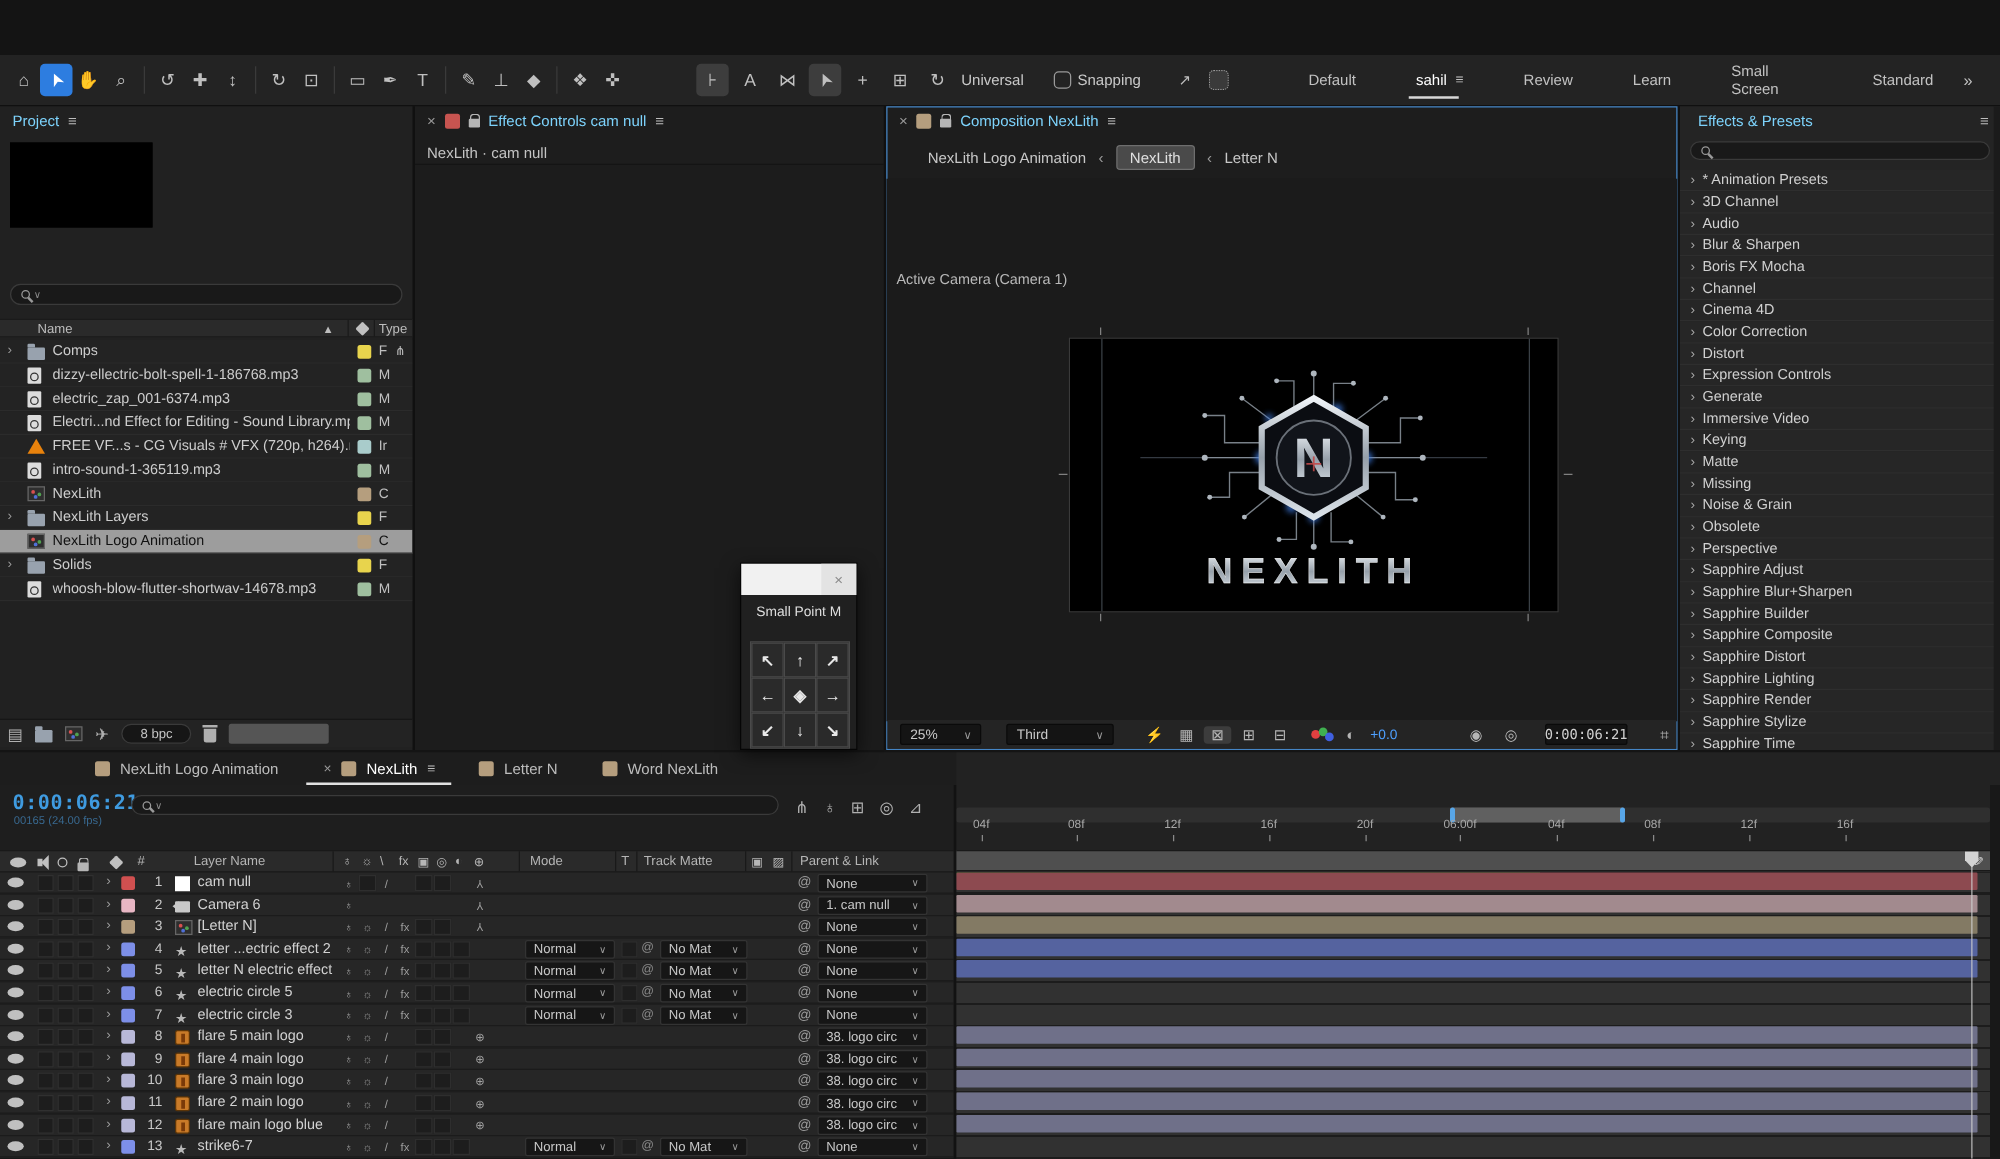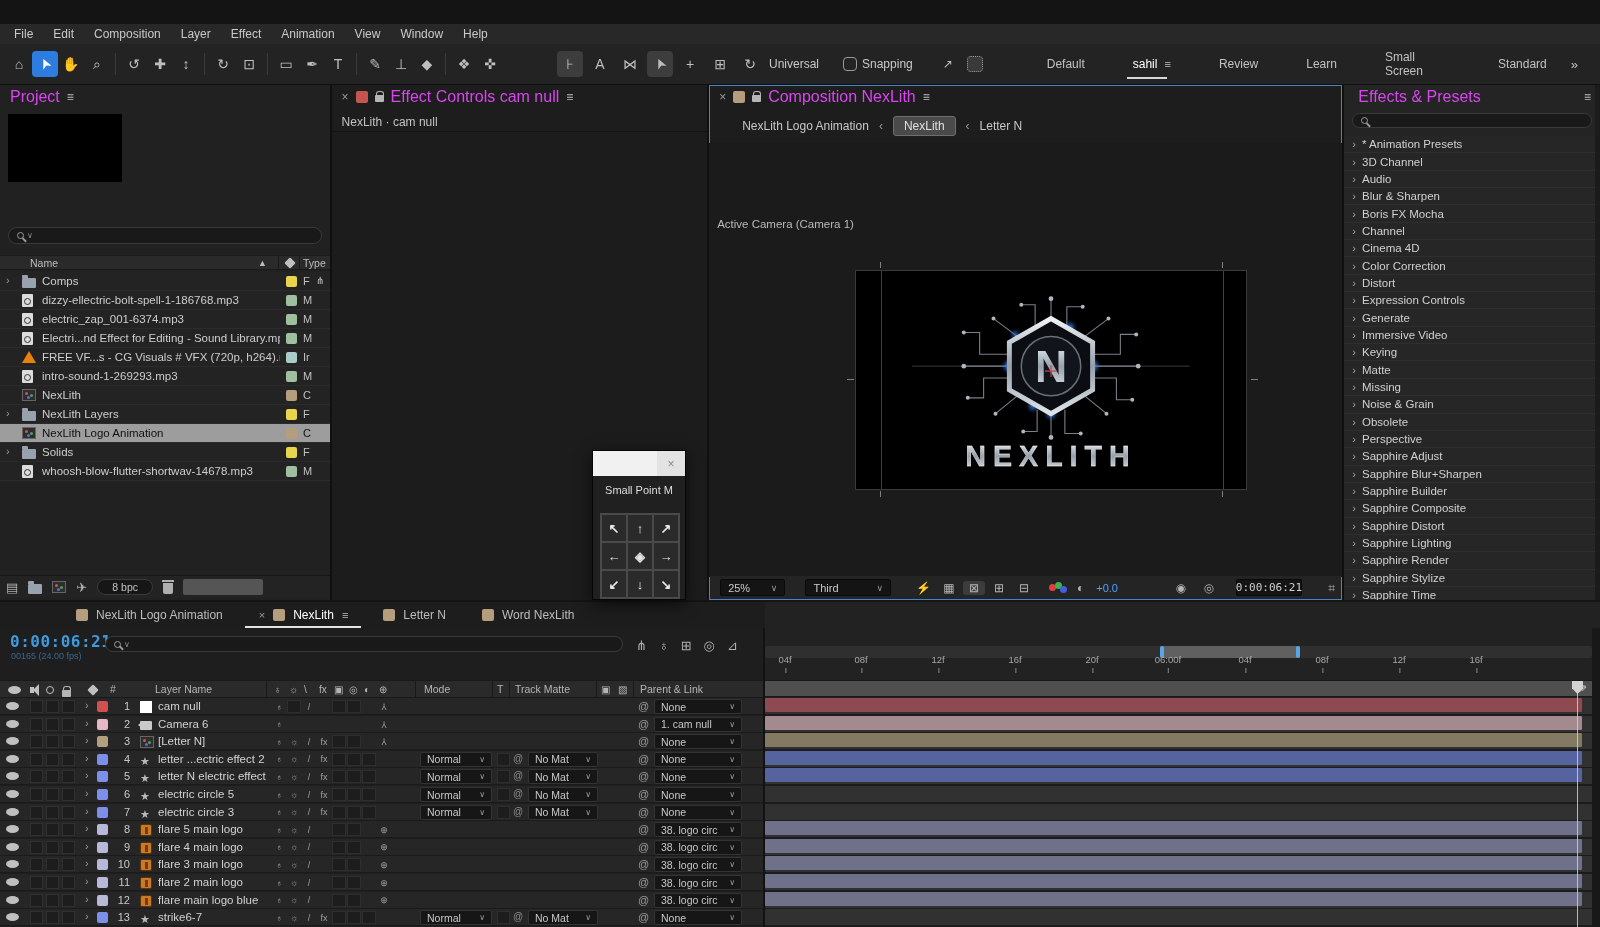--- a/index.html
+++ b/index.html
@@ -44,21 +44,21 @@
 
   
   #main{position:absolute;left:0;top:85px;width:1600px;height:515px;display:flex;gap:2px;background:#101010}
   .panel{background:#212121;position:relative;overflow:hidden}
   #project-panel{width:330px}
   #ec-panel{width:376px;background:#1d1d1d}
   #comp-panel{width:634px;background:#1d1d1d;outline:1px solid #4585c5;outline-offset:-1px;z-index:2}
   #fx-panel{width:256px;background:#242424}
 
   .ptabstrip{position:absolute;left:0;top:0;right:0;height:24px;display:flex;align-items:center;gap:7px;padding-left:10px}
-  .ptab-title{font-size:16px;color:#d946ef}
+  .ptab-title{font-size:12px;color:#7dd3fc}
   .hamb{color:#bdbdbd;font-size:12px;letter-spacing:-1px}
   .closex{color:#9a9a9a;font-size:12px}
   .tabsq{width:12px;height:12px;border-radius:2px;flex:none}
   .lockic{width:9px;height:7px;background:#b5b5b5;border-radius:1px;position:relative;margin-top:3px;flex:none}
   .lockic::before{content:"";position:absolute;top:-4px;left:1px;width:6px;height:4px;border:1.5px solid #b5b5b5;border-bottom:none;border-radius:3px 3px 0 0}
 
   
   #proj-thumb{position:absolute;left:8px;top:29px;width:114px;height:68px;background:#000;border:1px solid #000}
   #proj-info{position:absolute;left:128px;top:31px;font-size:11.5px;line-height:15px;color:#cfcfcf}
   #proj-info .t1{color:#dcdcdc}
@@ -204,41 +204,20 @@
   #playhead .phead{position:absolute;left:0;top:1px;width:11px;height:13px;background:#d3d3d3;clip-path:polygon(0 0,100% 0,100% 55%,50% 100%,0 55%)}
   #playhead .pline{position:absolute;left:5px;top:13px;width:1px;bottom:0;background:#cfcfcf;opacity:.85}
   #tl-rightgutter{position:absolute;right:0;top:26px;width:8px;bottom:0;background:#181818}
 </style>
 </head>
 <body>
 
 <div id="app">
 
 
-  <div id="menubar">
-      <span id="menu-mount" style="display:flex">
-  <span class="menu-item">File</span>
-
-  <span class="menu-item">Edit</span>
-
-  <span class="menu-item">Composition</span>
-
-  <span class="menu-item">Layer</span>
-
-  <span class="menu-item">Effect</span>
-
-  <span class="menu-item">Animation</span>
-
-  <span class="menu-item">View</span>
-
-  <span class="menu-item">Window</span>
-
-  <span class="menu-item">Help</span>
-</span>
-    </div>
 
   <div id="toolbar">
     <div id="tool-left">
         <span id="tools-mount" style="display:flex;align-items:center">
   <span class="tool">
             <i style="font-style:normal">⌂</i>
           </span>
 
   <span class="tool active cursorrot">
             <i style="font-style:normal">➤</i>
@@ -449,21 +428,21 @@
     <span class="picon pi-video"></span>
     <span class="pname">FREE VF...s - CG Visuals # VFX (720p, h264).mp4</span>
     <span class="plab" style="background: rgb(169, 204, 203);"></span>
     <span class="ptype">Ir</span>
 
   </div>
 
   <div class="prow">
     <span class="pexp"></span>
     <span class="picon pi-audio"></span>
-    <span class="pname">intro-sound-1-269293.mp3</span>
+    <span class="pname">intro-sound-1-365119.mp3</span>
     <span class="plab" style="background: rgb(159, 191, 159);"></span>
     <span class="ptype">M</span>
 
   </div>
 
   <div class="prow">
     <span class="pexp"></span>
     <span class="picon pi-comp"></span>
     <span class="pname">NexLith</span>
     <span class="plab" style="background: rgb(181, 158, 126);"></span>

